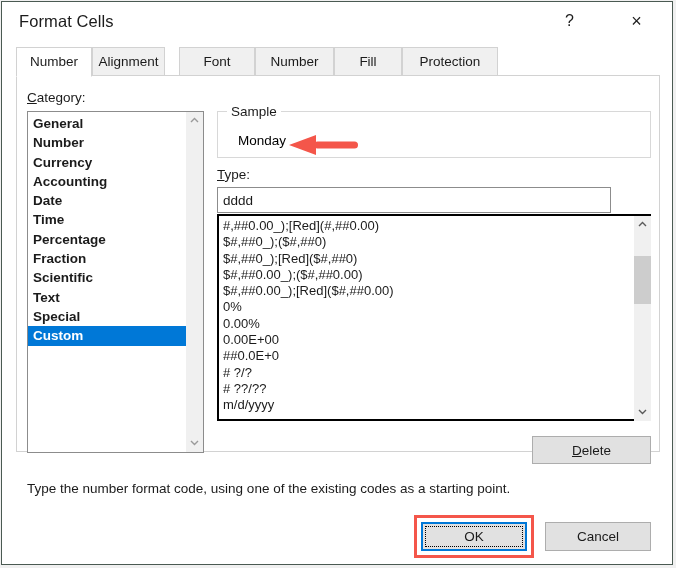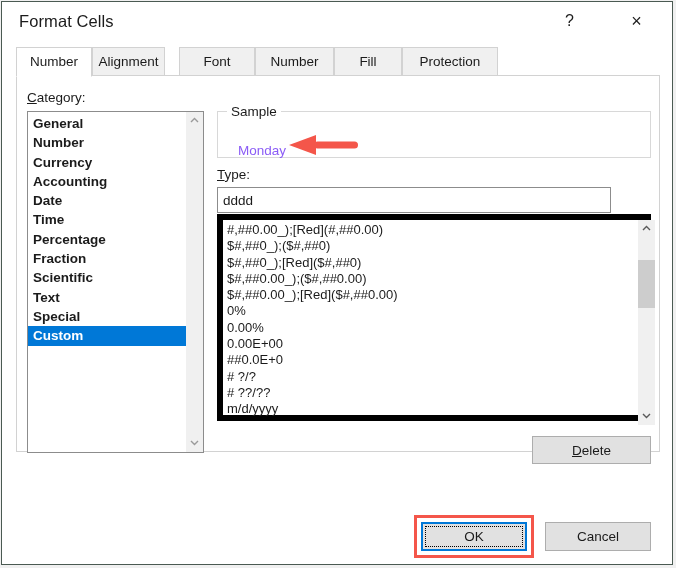--- a/index.html
+++ b/index.html
@@ -194,23 +194,22 @@
     background: #ffffff;
     padding: 0 4px;
     font-size: 13.5px;
     color: #1b1b1b;
   }
   #sample-value {
     position: absolute;
     left: 236px;
     top: 131px;
     font-size: 13.5px;
-    color: #8b5cf6;
-    white-space: nowrap;
-    margin-top: 10px;
+    color: #000000;
+    white-space: nowrap;
   }
 
   
   #type-input {
     position: absolute;
     left: 215px;
     top: 185px;
     width: 394px;
     height: 26px;
     background: #ffffff;
@@ -224,21 +223,21 @@
   }
 
   
   #type-box {
     position: absolute;
     left: 215px;
     top: 212px;
     width: 434px;
     height: 207px;
     background: #ffffff;
-    border: 6px solid #000000;
+    border: 2px solid #000000;
     box-sizing: border-box;
   }
   #type-list {
     position: absolute;
     left: 0; top: 0;
     width: 415px;
     height: 205px;
     padding-top: 2px;
     box-sizing: border-box;
     overflow: hidden;
@@ -427,20 +426,21 @@
       <div class="sb-arrow" style="top:188px;">
         <svg width="9" height="6" viewBox="0 0 9 6">
             <path d="M1 1 L4.5 4.5 L8 1" stroke="#5a5a5a" stroke-width="1.4" fill="none"></path>
           </svg>
       </div>
     </div>
   </div>
 
   <button id="delete-btn"><span class="accel">D</span><span>elete</span></button>
 
+  <div id="hint-text">Type the number format code, using one of the existing codes as a starting point.</div>
 
   <button class="footer-btn" id="ok-btn" style="border-color: rgb(0, 120, 215);">
     <span>OK</span>
     <span id="ok-inner"></span>
   </button>
   <button class="footer-btn" id="cancel-btn">Cancel</button>
 
   <div id="ok-highlight" style="border-color: rgb(244, 86, 74);"></div>
 
   <svg id="sample-arrow" viewBox="0 0 74 24">

